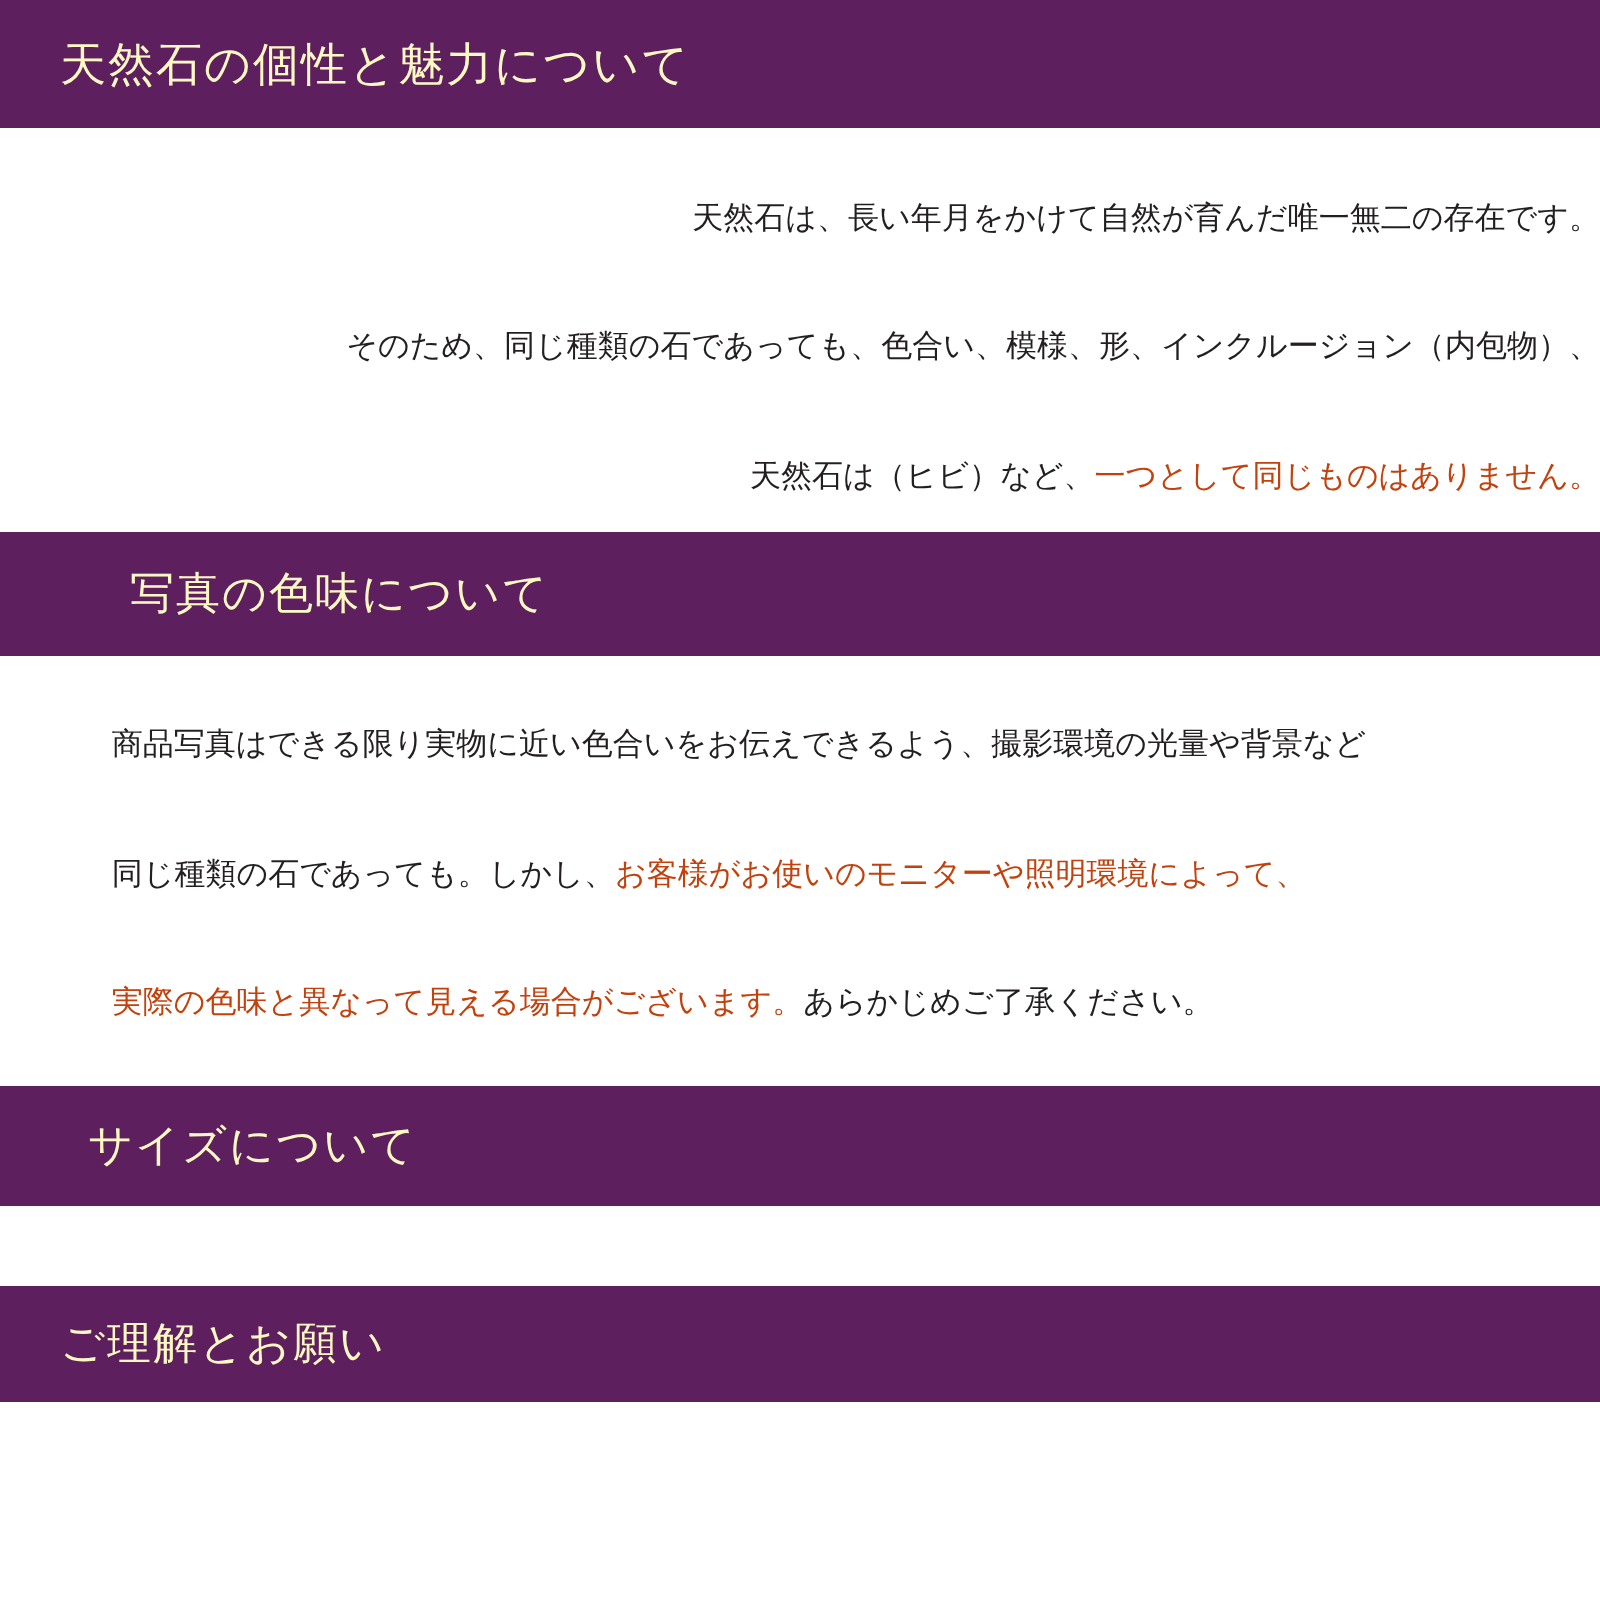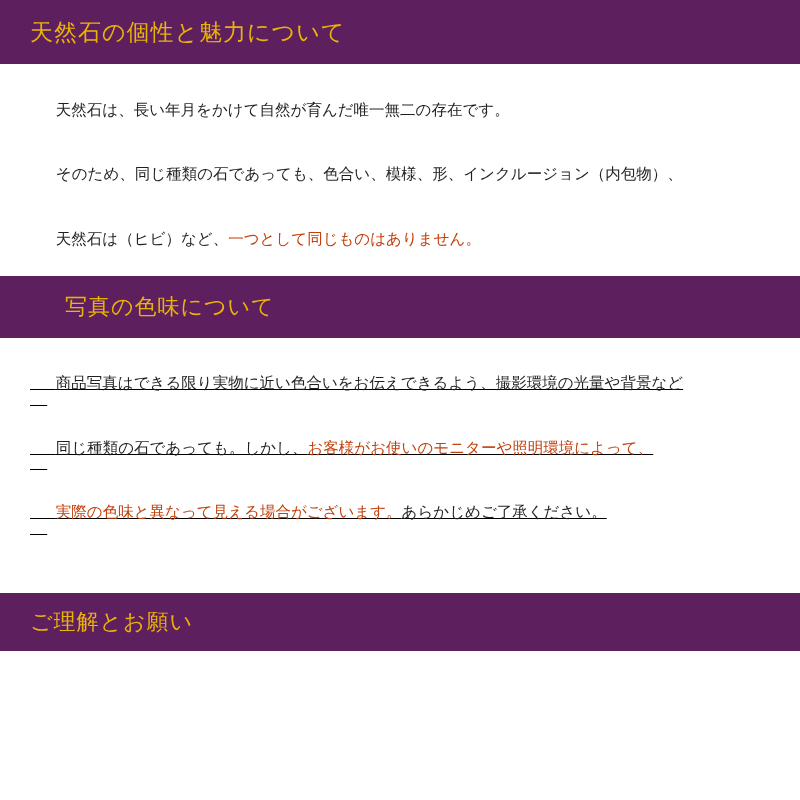--- a/index.html
+++ b/index.html
@@ -16,21 +16,21 @@
   .page {
     position: relative;
     width: 800px;
     height: 800px;
     box-sizing: border-box;
   }
 
   
   .section-head {
     background: #5d1f5e;
-    color: #eab308;
+    color: #fef9c3;
     font-size: 22px;
     letter-spacing: 1px;
     display: flex;
     align-items: center;
     box-sizing: border-box;
   }
   .section-head .head-text {
     display: block;
   }
 
@@ -44,26 +44,26 @@
     line-height: 1.0;
     color: #231f20;
     white-space: pre;
   }
   .accent {
     color: #c2410c;
   }
 
   
   #head1 { height: 64px; padding-left: 30px; font-size: 23px; }
-  #body1 { padding: 22px 0 14px 30px; }
+  #body1 { padding: 22px 0 4px 30px; text-align: right; }
   #body1 .line { margin-bottom: 18px; }
   #body1 .line:last-child { margin-bottom: 0; }
 
   #head2 { height: 62px; padding-left: 65px; font-size: 22px; }
-  #body2 { padding: 22px 0 18px 30px; text-decoration: underline; }
+  #body2 { padding: 22px 0 18px 30px; }
   #body2 .line { margin-bottom: 18px; }
   #body2 .line:last-child { margin-bottom: 0; }
 
   #head3 { height: 60px; padding-left: 44px; font-size: 22px; }
   #body3 { padding: 22px 0 18px 30px; }
   #body3 .line { margin-bottom: 18px; }
   #body3 .line:last-child { margin-bottom: 0; }
 
   #head4 { height: 58px; padding-left: 30px; font-size: 22px; }
 </style>
@@ -95,20 +95,23 @@
       <span>商品写真はできる限り実物に近い色合いをお伝えできるよう、撮影環境の光量や背景など</span>
     </div>
     <div class="line">
       <span>同じ種類の石であっても。しかし、</span><span class="accent">お客様がお使いのモニターや照明環境によって、</span>
     </div>
     <div class="line">
       <span class="accent">実際の色味と異なって見える場合がございます。</span><span>あらかじめご了承ください。</span>
     </div>
   </div>
 
+  <div class="section-head" id="head3">
+    <span class="head-text">サイズについて</span>
+  </div>
   <div class="section-body" id="body3">
   </div>
 
   <div class="section-head" id="head4">
     <span class="head-text">ご理解とお願い</span>
   </div>
 
 </div>
 
 </body></html>

